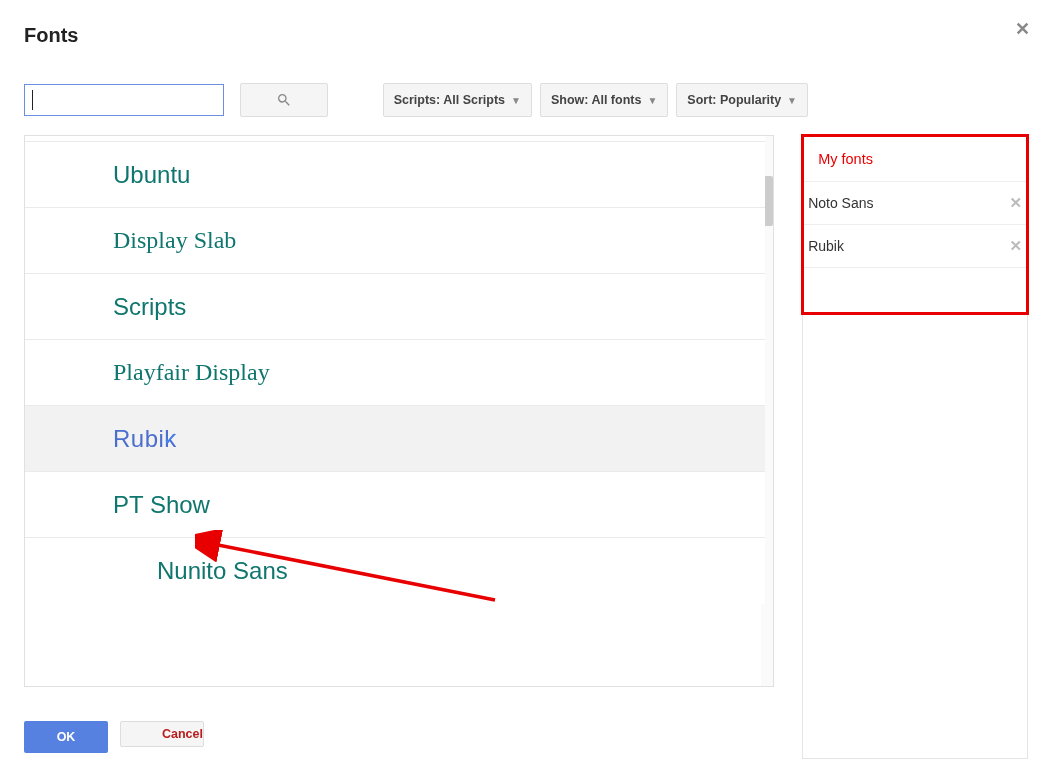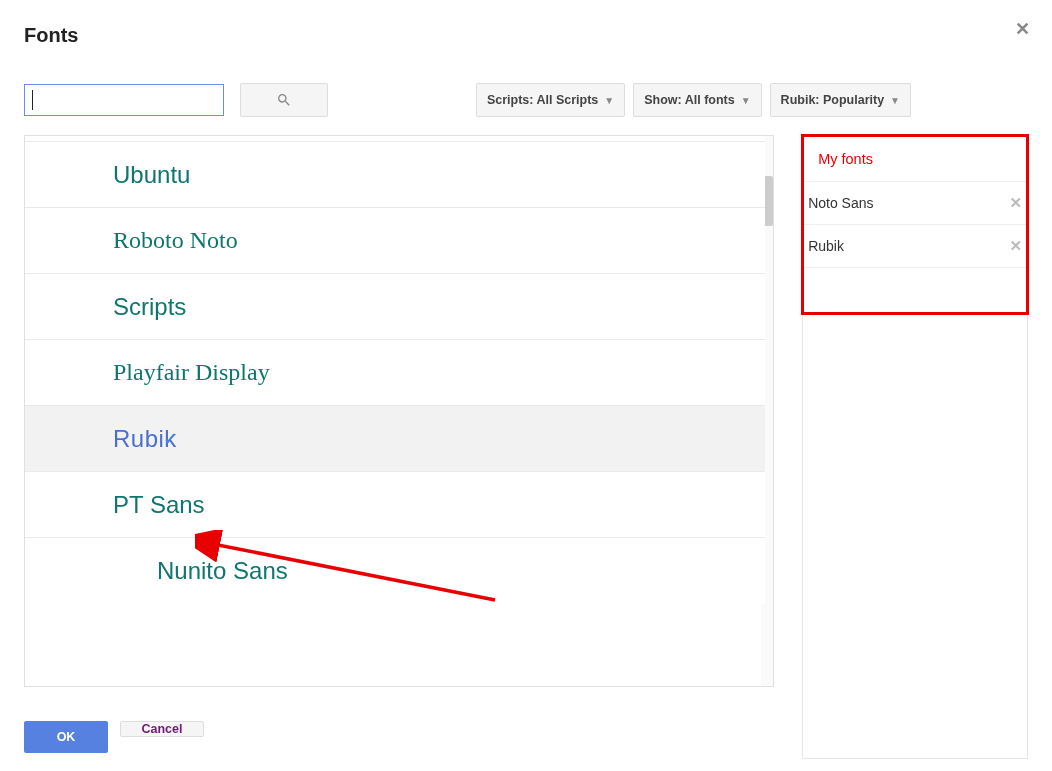--- a/index.html
+++ b/index.html
@@ -4,21 +4,21 @@
   <style>
     * { box-sizing: border-box; margin: 0; padding: 0; }
     body { font-family: Arial, Helvetica, sans-serif; background: #fff; width: 1052px; height: 771px; position: relative; }
 
     .dialog { position: relative; width: 100%; height: 100%; padding: 24px; }
 
     .title { font-size: 20px; color: #222; font-weight: 700; margin-bottom: 36px; }
 
     .close-x { position: absolute; top: 18px; right: 22px; color: #888; font-size: 18px; font-weight: bold; cursor: pointer; }
 
-    .controls-row { display: flex; align-items: center; gap: 16px; margin-bottom: 18px; width: 887px; }
+    .controls-row { display: flex; align-items: center; gap: 16px; margin-bottom: 18px; width: 784px; }
 
     .search-input {
       width: 200px; height: 32px; border: 1.5px solid #6b8fe0; padding: 4px 8px;
       font-size: 14px; outline: none; background:#fff;
     }
     .search-input::before {content:"";}
 
     .search-btn {
       width: 88px; height: 34px; background: #f5f5f5; border: 1px solid #ddd;
       border-radius: 2px; display: flex; align-items: center; justify-content: center; cursor: pointer;
@@ -53,21 +53,21 @@
 
     .side-panel { border: 1px solid #e5e5e5; width: 230px; height: 624px; }
     .myfonts-box { border: 3px solid #e80000; margin: -2px -2px 0 -2px; }
     .myfonts-header { padding: 14px 14px; color: #e80000; font-size: 14.5px; font-weight: 400; border-bottom: 1px solid #eee;}
     .myfont-item { display: flex; justify-content: space-between; align-items: center; padding: 12px 4px; font-size: 14px; color:#333; border-bottom: 1px solid #eee;}
     .myfont-item .rm { color:#bbb; font-size:15px; font-weight:bold; cursor:pointer;}
     .myfonts-pad { height: 44px; }
 
     .footer { position: absolute; bottom: 18px; left: 24px; display: flex; gap: 12px;}
     .ok-btn { width: 84px; height: 32px; background: #5781e0; color: #fff; font-weight: bold; font-size: 12.5px; border: none; border-radius: 2px; cursor: pointer; }
-    .cancel-btn { width: 84px; height: 16px; background: #f5f5f5; color: #701a75; font-weight: bold; font-size: 12.5px; border: 1px solid #ddd; border-radius: 2px; cursor:pointer;}
+    .cancel-btn { width: 84px; height: 26px; background: #f5f5f5; color: #b91c1c; font-weight: bold; font-size: 12.5px; border: 1px solid #ddd; border-radius: 2px; cursor:pointer;text-align:right;}
 
     .annot-arrow { position:absolute; left:195px; top:530px; pointer-events:none; z-index:50;}
 
     .cursor-bar { position:absolute; left:30px; top:92px; width:1px; height:20px; background:#222; animation: blink 1.1s step-end infinite;}
     @keyframes blink { 50% {opacity:0;} }
 
     .icon-svg { width:16px; height:16px; fill:#888;}
   </style>
 </head>
 <body>
@@ -92,21 +92,21 @@
     <div class="filters-group">
       <div class="filter-btn">
         <span>Scripts: All Scripts</span>
         <span class="chev">▼</span>
       </div>
       <div class="filter-btn">
         <span>Show: All fonts</span>
         <span class="chev">▼</span>
       </div>
       <div class="filter-btn">
-        <span>Rubik: Popularity</span>
+        <span>Sort: Popularity</span>
         <span class="chev">▼</span>
       </div>
     </div>
   </div>
 
   <div class="main-area">
 
     <div class="font-list-wrap">
       <div class="scroll-track"></div>
       <div class="scroll-thumb"></div>
@@ -122,21 +122,21 @@
         <div class="font-row">
           <div class="font-row-inner">
 
             <span class="font-name" style="font-family: 'Trebuchet MS', sans-serif;">Ubuntu</span>
           </div>
         </div>
 
         <div class="font-row">
           <div class="font-row-inner">
 
-            <span class="font-name" style="font-family: Georgia, 'Times New Roman', serif;">Roboto Noto</span>
+            <span class="font-name" style="font-family: Georgia, 'Times New Roman', serif;">Display Slab</span>
           </div>
         </div>
 
         <div class="font-row">
           <div class="font-row-inner">
 
             <span class="font-name" style="font-family: Arial;">Scripts</span>
           </div>
         </div>
 
@@ -151,21 +151,21 @@
         <div class="font-row checked selected">
           <div class="font-row-inner">
             <span class="check" style="display:block;">✓</span>
             <span class="font-name" style="font-family: Arial; letter-spacing:0.5px;">Rubik</span>
           </div>
         </div>
 
         <div class="font-row">
           <div class="font-row-inner">
 
-            <span class="font-name" style="font-family: Arial;">PT Sans</span>
+            <span class="font-name" style="font-family: Arial;">PT Show</span>
           </div>
         </div>
 
         <div class="font-row" style="border-bottom:none;">
           <div class="font-row-inner">
 
             <span class="font-name" style="font-family: Arial; margin-left: 44px;">Nunito Sans</span>
           </div>
         </div>
 

